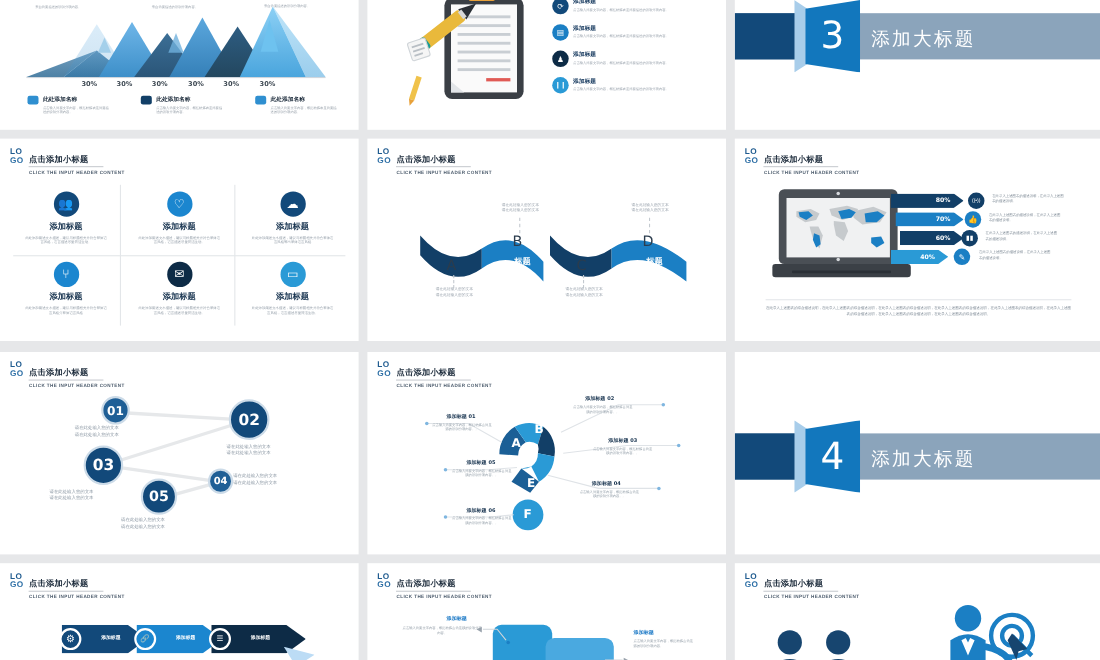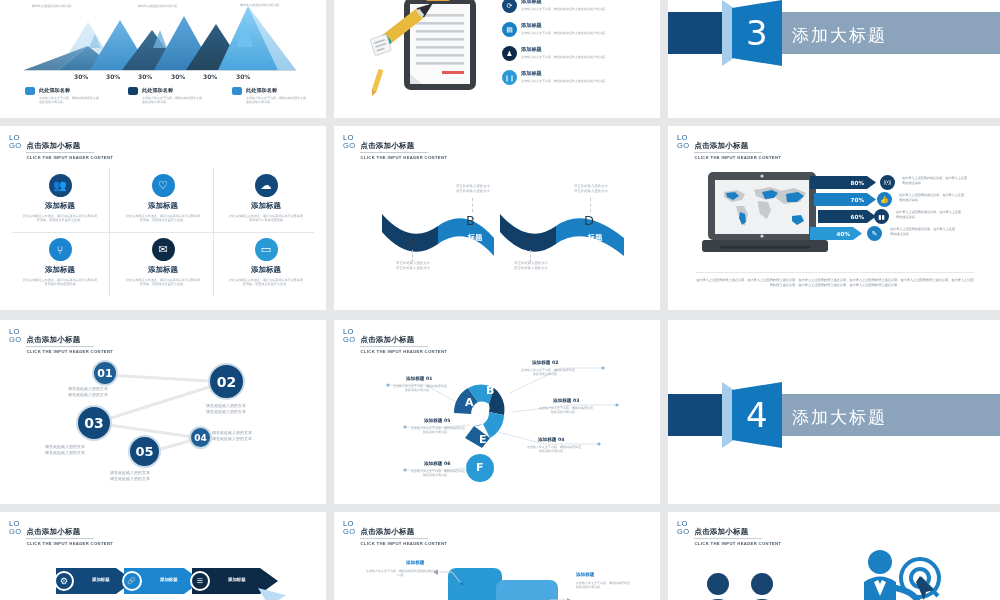--- a/index.html
+++ b/index.html
@@ -5,21 +5,21 @@
   * { box-sizing: border-box; margin:0; padding:0; }
   html,body { width:1000px; height:600px; overflow:hidden; background:#e9eaec;
               font-family:"Liberation Sans","DejaVu Sans",sans-serif; }
 
   #grid { position:relative; width:1000px; height:600px; background:#e6e7e9; }
 
   .slide { position:absolute; background:#fff; overflow:hidden; }
 
   
   .hdr { position:absolute; left:9px; top:8px; display:flex; align-items:flex-start; gap:5px; }
-  .logo { font-size:7.5px; line-height:8.2px; font-weight:normal; color:#1f5b8f; letter-spacing:.4px; }
+  .logo { font-size:7.5px; line-height:8.2px; font-weight:bold; color:#1f5b8f; letter-spacing:.4px; }
   .logo div:nth-child(2){ color:#2c6ea5; }
   .hdr-txt { padding-top:0px; }
   .hdr-title { font-size:7.5px; font-weight:bold; color:#1b2a3a; letter-spacing:.2px;
                border-bottom:1px solid #c9ccd1; padding-bottom:1px; padding-right:14px;
                display:inline-block; }
   .hdr-sub { font-size:4.2px; color:#4a5a6b; letter-spacing:.35px; margin-top:1.5px; font-weight:bold; }
 
   
   .cn { font-family:"DejaVu Sans","Liberation Sans",sans-serif; }
   .ico-circle { border-radius:50%; display:flex; align-items:center; justify-content:center; color:#fff; }

